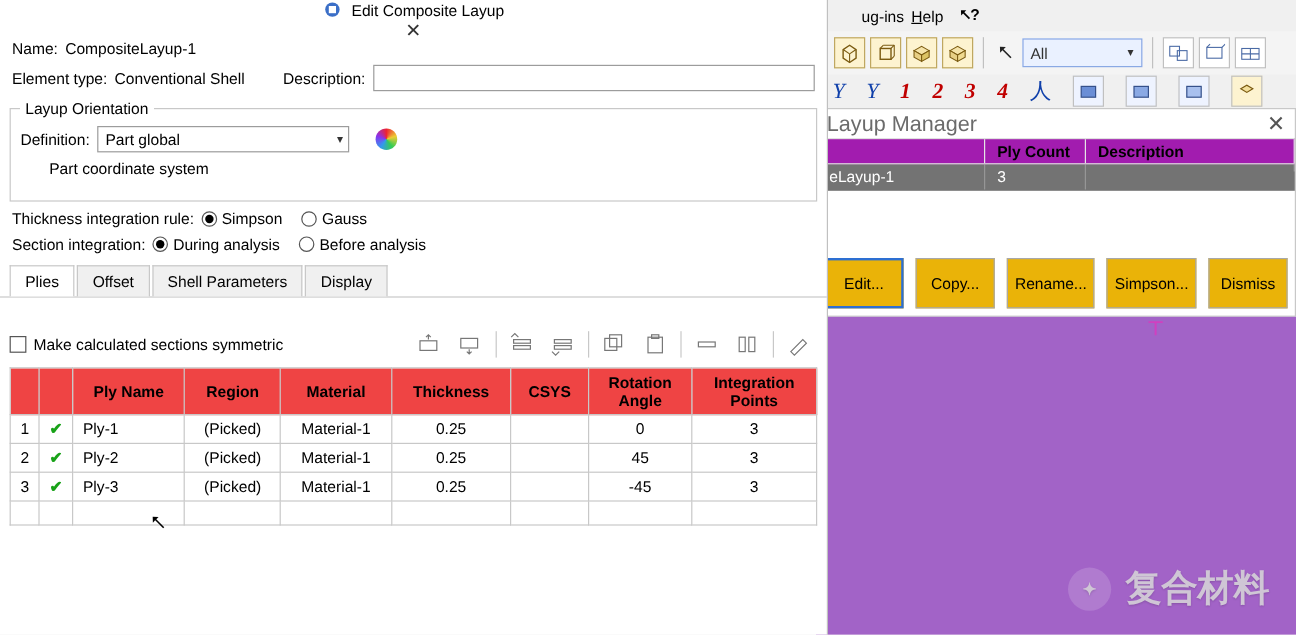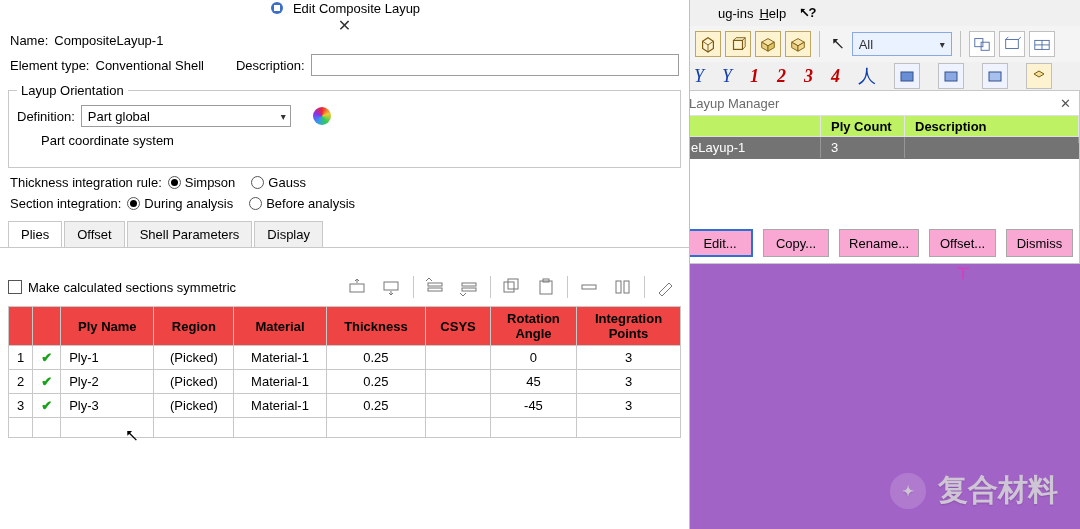--- a/index.html
+++ b/index.html
@@ -17,28 +17,28 @@
   .wire-icon{width:26px;height:26px;border:1px solid #c0c0c0;background:#fff;display:flex;align-items:center;justify-content:center;}
   .wire-icon svg{width:18px;height:18px;}
 
   .axis-row { position:absolute; left:680px; top:62px; height:28px; right:0; font-family:"Times New Roman",serif; font-size:18px; display:flex; align-items:center; gap:18px; padding-left:14px; font-style:italic;}
   .axis-row .red{color:#c00000; font-weight:bold;}
   .axis-row .blue{color:#1040aa;}
   .axis-little{width:26px;height:26px;border:1px solid #c0c0c0;background:#eef3ff;display:flex;align-items:center;justify-content:center;font-style:normal;}
   .mini-cube{width:26px;height:26px;border:1px solid #c0c0c0;background:#fdf3d0;display:flex;align-items:center;justify-content:center;}
 
   .layup-mgr { position:absolute; left:680px; top:90px; right:0; height:174px; background:#fff; border:1px solid #c8c8c8;}
-  .layup-mgr-title{height:24px;display:flex;align-items:center;padding:0 8px;color:#6b6b6b;font-size:13px;justify-content:space-between;}
+  .layup-mgr-title{height:24px;display:flex;align-items:center;padding:0 8px;color:#6b6b6b;font-size:18px;justify-content:space-between;}
   .close-x{color:#555;}
-  .lm-header{display:flex;height:22px;align-items:stretch;border-top:1px solid #e0e0e0;border-bottom:1px solid #e0e0e0;font-weight:600;background:#bef264;}
+  .lm-header{display:flex;height:22px;align-items:stretch;border-top:1px solid #e0e0e0;border-bottom:1px solid #e0e0e0;font-weight:600;background:#a21caf;}
   .lm-cell{padding:3px 10px;border-right:1px solid #e5e5e5;}
   .lm-row-sel{display:flex;height:22px;background:#737373;color:#fff;align-items:flex-start;}
   .lm-row-sel .lm-cell{border-right:1px solid rgba(255,255,255,0.25);}
   .lm-buttons{position:absolute;bottom:6px;left:6px;right:6px;display:flex;gap:10px;}
-  .winbtn{height:28px;min-width:66px;padding:0 12px;border:1px solid #a8a8a8;background:#f9a8d4;font-size:13px;display:flex;align-items:center;justify-content:center;}
+  .winbtn{height:42px;min-width:66px;padding:0 12px;border:1px solid #a8a8a8;background:#eab308;font-size:13px;display:flex;align-items:center;justify-content:center;}
   .winbtn.primary{border:2px solid #2d6fd2;}
 
   .viewport-purple{position:absolute;left:680px;top:264px;right:0;bottom:0;background:#a263c7;}
   .watermark{position:absolute;right:22px;bottom:18px;color:#d8d8d8;font-size:30px;display:flex;align-items:center;gap:12px;font-weight:600;text-shadow:0 1px 2px rgba(0,0,0,0.2);opacity:0.85;}
   .watermark .bubble{width:36px;height:36px;border-radius:50%;background:rgba(255,255,255,0.18);display:flex;align-items:center;justify-content:center;font-size:14px;}
 
   
   .dlg { position:absolute; left:0; top:0; width:690px; height:529px; background:#fff; border-right:1px solid #c0c0c0; }
   .dlg-title{height:30px;display:flex;align-items:center;padding:0 8px;justify-content:space-between;flex-direction:column;}
   .dlg-title-left{display:flex;align-items:center;gap:8px;}
@@ -191,21 +191,21 @@
   </div>
   <div class="lm-row-sel">
     <div class="lm-cell" style="width:140px">eLayup-1</div>
     <div class="lm-cell" style="width:84px">3</div>
     <div class="lm-cell" style="flex:1"></div>
   </div>
   <div class="lm-buttons">
     <div class="winbtn primary">Edit...</div>
     <div class="winbtn">Copy...</div>
     <div class="winbtn">Rename...</div>
-    <div class="winbtn">Offset...</div>
+    <div class="winbtn">Simpson...</div>
     <div class="winbtn">Dismiss</div>
   </div>
 </div>
 
 <div class="viewport-purple"></div>
 <div class="marker-t">⊤</div>
 <div class="watermark">
   <span class="bubble">✦</span>
   <span>复合材料</span>
 </div>

